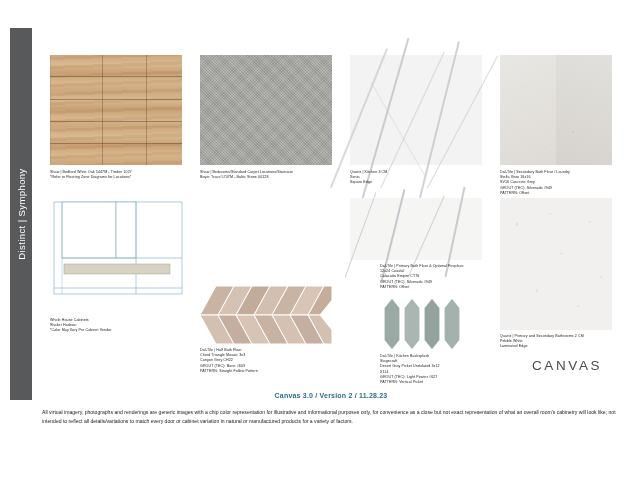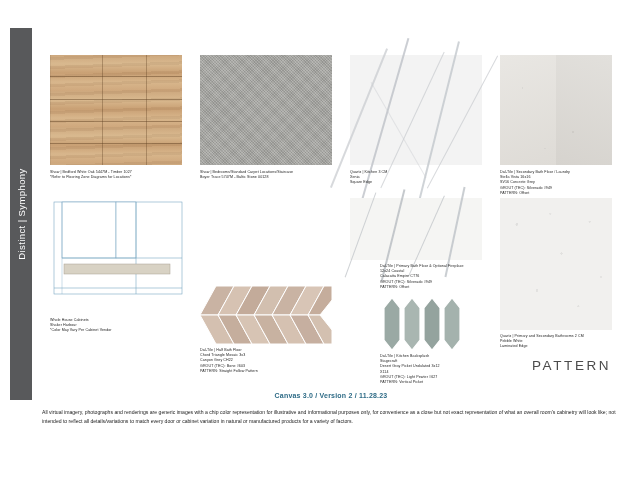--- a/index.html
+++ b/index.html
@@ -242,19 +242,19 @@
 GROUT (TEC): Light Pewter #627
 PATTERN: Vertical Picket</div>
 
     <div class="swatch" id="w-quartz2">
       <div class="sp"></div>
     </div>
     <div class="cap" id="c-quartz2">Quartz | Primary and Secondary Bathrooms 2 CM
 Pebble White
 Laminated Edge</div>
 
-    <div id="brand">PATTERN</div>
+    <div id="brand">CANVAS</div>
 
     <div id="version">Canvas 3.0 / Version 2 / 11.28.23</div>
 
     <div id="disclaim">All virtual imagery, photographs and renderings are generic images with a chip color representation for illustrative and informational purposes only, for convenience as a close but not exact representation of what an overall room's cabinetry will look like; not intended to reflect all details/variations to match every door or cabinet variation in natural or manufactured products for a variety of factors.</div>
   </div>
 </div>
 
 </body></html>

